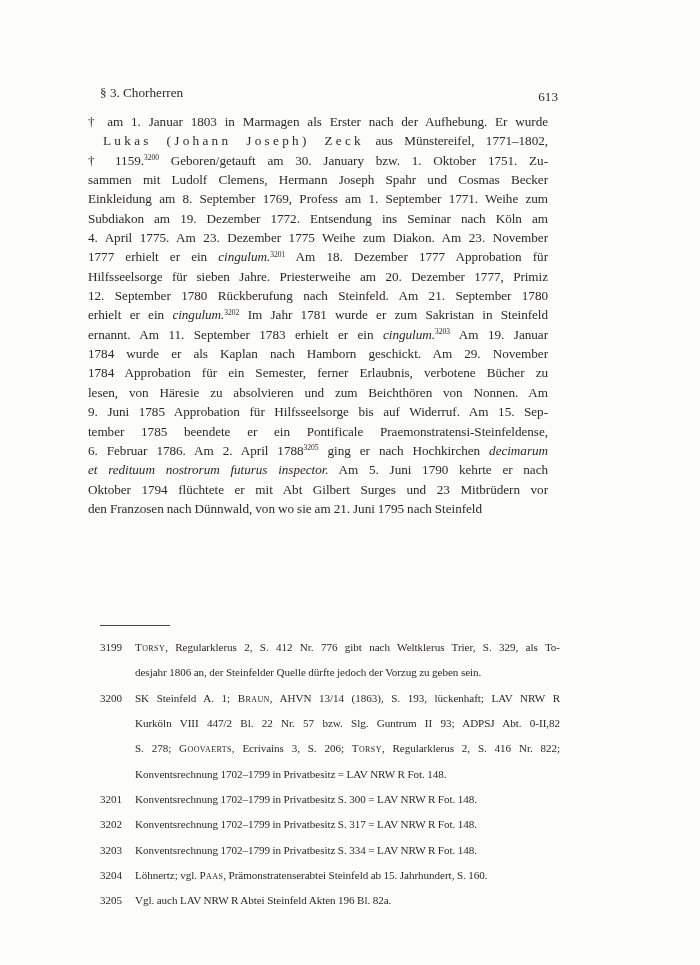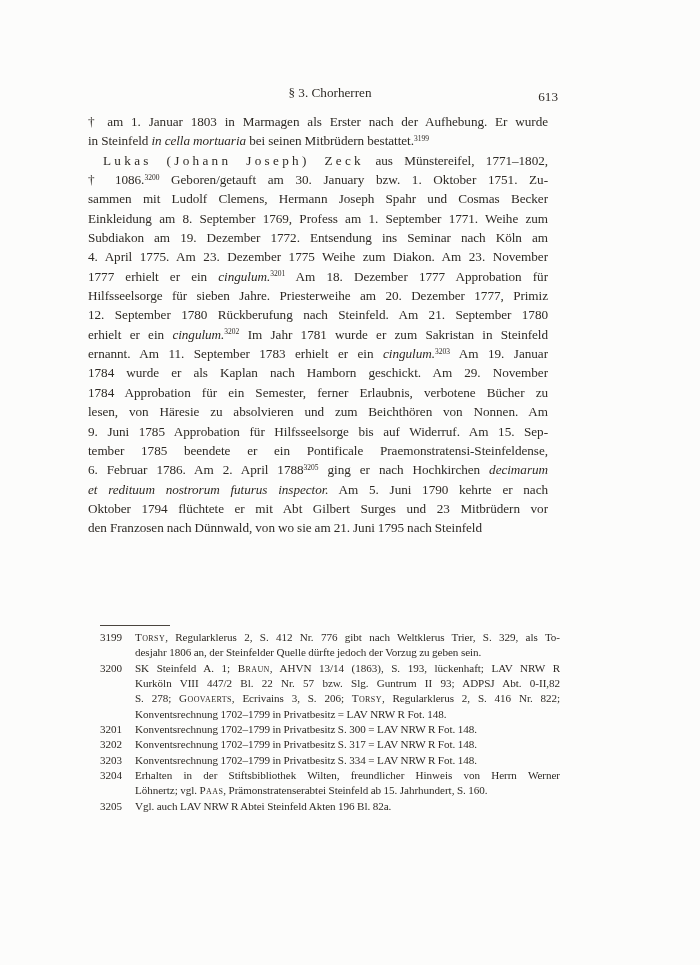--- a/index.html
+++ b/index.html
@@ -11,21 +11,21 @@
     position: relative;
     overflow: hidden;
   }
   .sheet { position: absolute; inset: 0; }
 
   
   .header {
     position: absolute; left: 100px; top: 85px; width: 460px;
     font-size: 13.2px; line-height: 15px;
   }
-  .header .title { text-align: center; }
+  .header .title { }
   .header .pagenum { position: absolute; right: 2px; top: 4px; }
 
   
   .bodytext {
     position: absolute; left: 88px; top: 112px; width: 460px;
     font-size: 13.2px; line-height: 19.35px;
     letter-spacing: -0.05px; word-spacing: -0.2px;
   }
   .line {
     height: 19.35px; overflow: hidden; white-space: nowrap;
@@ -46,39 +46,38 @@
   }
   .footnotes {
     position: absolute; left: 100px; top: 630px; width: 460px;
     font-size: 11.1px; line-height: 15.35px;
     letter-spacing: -0.05px; word-spacing: -0.2px;
   }
   .fn { position: relative; padding-left: 35px; }
   .fn-num { position: absolute; left: 0; top: 0; }
   .fn-line {
     height: 15.35px; overflow: hidden;
-    text-align: justify; text-align-last: justify;
+    text-align: justify; text-align-last: justify; margin-top: 10px;
   }
   .fn-line.last { text-align-last: left; }
 </style>
 </head>
 <body>
 
 <div class="sheet">
 
   <div class="header">
     <div class="title">§ 3. Chorherren</div>
     <div class="pagenum">613</div>
   </div>
 
   <div class="bodytext" id="bodytext">
       <div class="line"><span>† am 1. Januar 1803 in Marmagen als Erster nach der Aufhebung. Er wurde</span></div>
-      <div class="line last"><span>in Steinfeld </span><span class="it">in cella mortuaria</span><span> bei seinen Mitbrüdern bestattet.</span><span class="sup">3199</span></div>
       <div class="line indent"><span class="sp">Lukas (Johann Joseph) Zeck</span><span> aus Münstereifel, 1771–1802,</span></div>
-      <div class="line"><span>† 1086.</span><span class="sup">3200</span><span> Geboren/getauft am 30. January bzw. 1. Oktober 1751. Zu-</span></div>
+      <div class="line"><span>† 1159.</span><span class="sup">3200</span><span> Geboren/getauft am 30. January bzw. 1. Oktober 1751. Zu-</span></div>
       <div class="line"><span>sammen mit Ludolf Clemens, Hermann Joseph Spahr und Cosmas Becker</span></div>
       <div class="line"><span>Einkleidung am 8. September 1769, Profess am 1. September 1771. Weihe zum</span></div>
       <div class="line"><span>Subdiakon am 19. Dezember 1772. Entsendung ins Seminar nach Köln am</span></div>
       <div class="line"><span>4. April 1775. Am 23. Dezember 1775 Weihe zum Diakon. Am 23. November</span></div>
       <div class="line"><span>1777 erhielt er ein </span><span class="it">cingulum.</span><span class="sup">3201</span><span> Am 18. Dezember 1777 Approbation für</span></div>
       <div class="line"><span>Hilfsseelsorge für sieben Jahre. Priesterweihe am 20. Dezember 1777, Primiz</span></div>
       <div class="line"><span>12. September 1780 Rückberufung nach Steinfeld. Am 21. September 1780</span></div>
       <div class="line"><span>erhielt er ein </span><span class="it">cingulum.</span><span class="sup">3202</span><span> Im Jahr 1781 wurde er zum Sakristan in Steinfeld</span></div>
       <div class="line"><span>ernannt. Am 11. September 1783 erhielt er ein </span><span class="it">cingulum.</span><span class="sup">3203</span><span> Am 19. Januar</span></div>
       <div class="line"><span>1784 wurde er als Kaplan nach Hamborn geschickt. Am 29. November</span></div>
@@ -114,21 +113,20 @@
       <div class="fn">
         <span class="fn-num">3202</span>
         <div class="fn-line last"><span>Konventsrechnung 1702–1799 in Privatbesitz S. 317 = LAV NRW R Fot. 148.</span></div>
       </div>
       <div class="fn">
         <span class="fn-num">3203</span>
         <div class="fn-line last"><span>Konventsrechnung 1702–1799 in Privatbesitz S. 334 = LAV NRW R Fot. 148.</span></div>
       </div>
       <div class="fn">
         <span class="fn-num">3204</span>
-        <div class="fn-line"><span>Erhalten in der Stiftsbibliothek Wilten, freundlicher Hinweis von Herrn Werner</span></div>
         <div class="fn-line last"><span>Löhnertz; vgl. </span><span class="sc">Paas</span><span>, Prämonstratenserabtei Steinfeld ab 15. Jahrhundert, S. 160.</span></div>
       </div>
       <div class="fn">
         <span class="fn-num">3205</span>
         <div class="fn-line last"><span>Vgl. auch LAV NRW R Abtei Steinfeld Akten 196 Bl. 82a.</span></div>
       </div>
     </div>
 
 </div>
 

